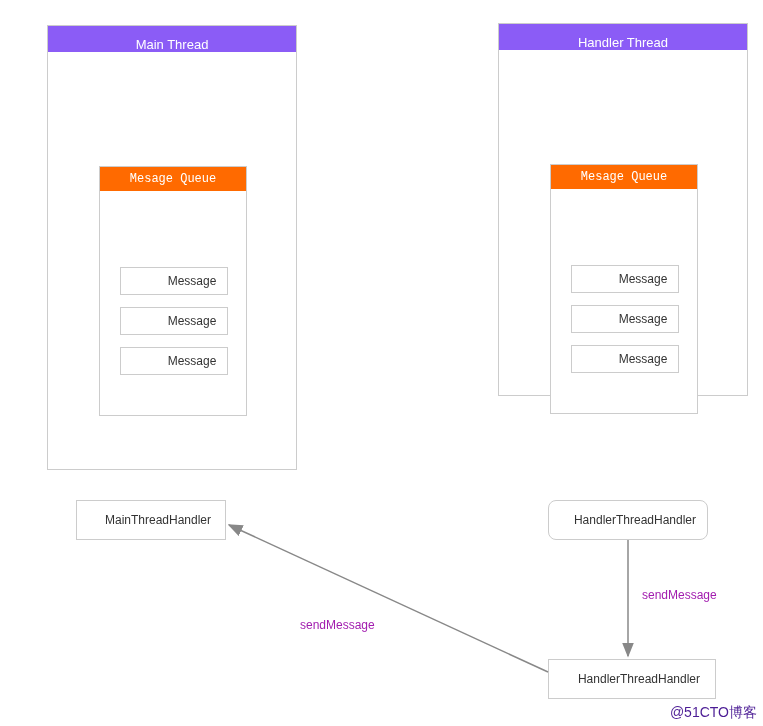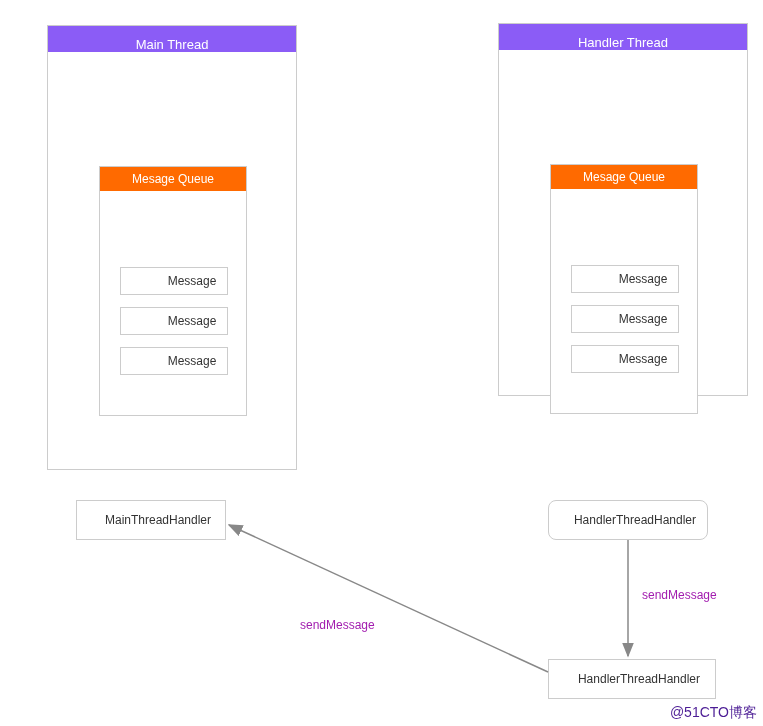--- a/index.html
+++ b/index.html
@@ -39,20 +39,21 @@
   }
   .queue-header {
     width: 100%;
     height: 24px;
     background: #ff6a00;
     color: #fff;
     display: flex;
     align-items: center;
     justify-content: center;
     font-size: 12px;
+    font-family: Liberation Mono, monospace;
   }
   .msg-item {
     position: absolute;
     left: 20px;
     width: 108px;
     height: 28px;
     border: 1px solid #ccc;
     display: flex;
     align-items: center;
     justify-content: center;

